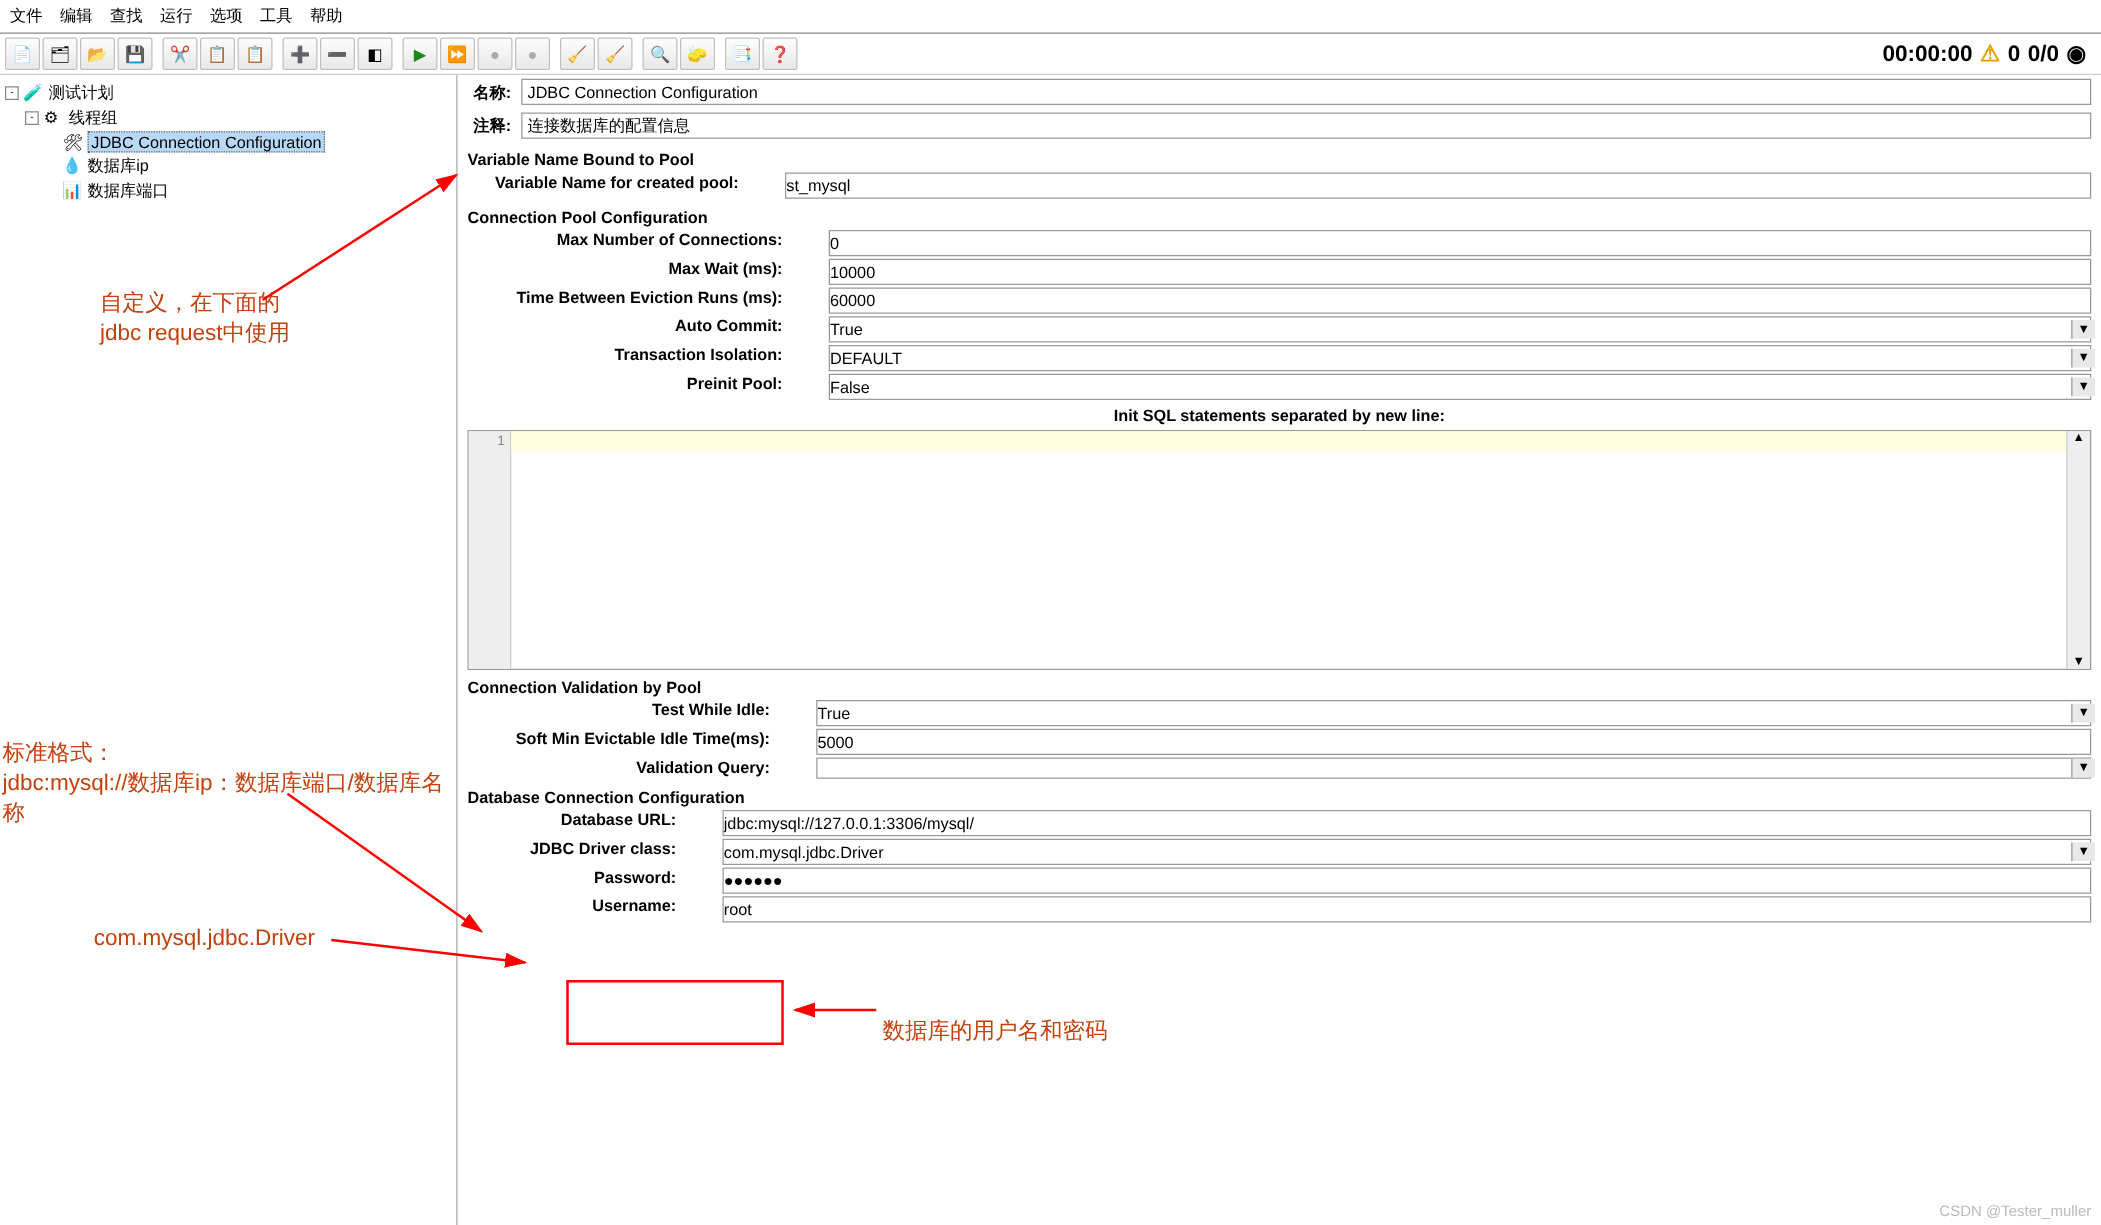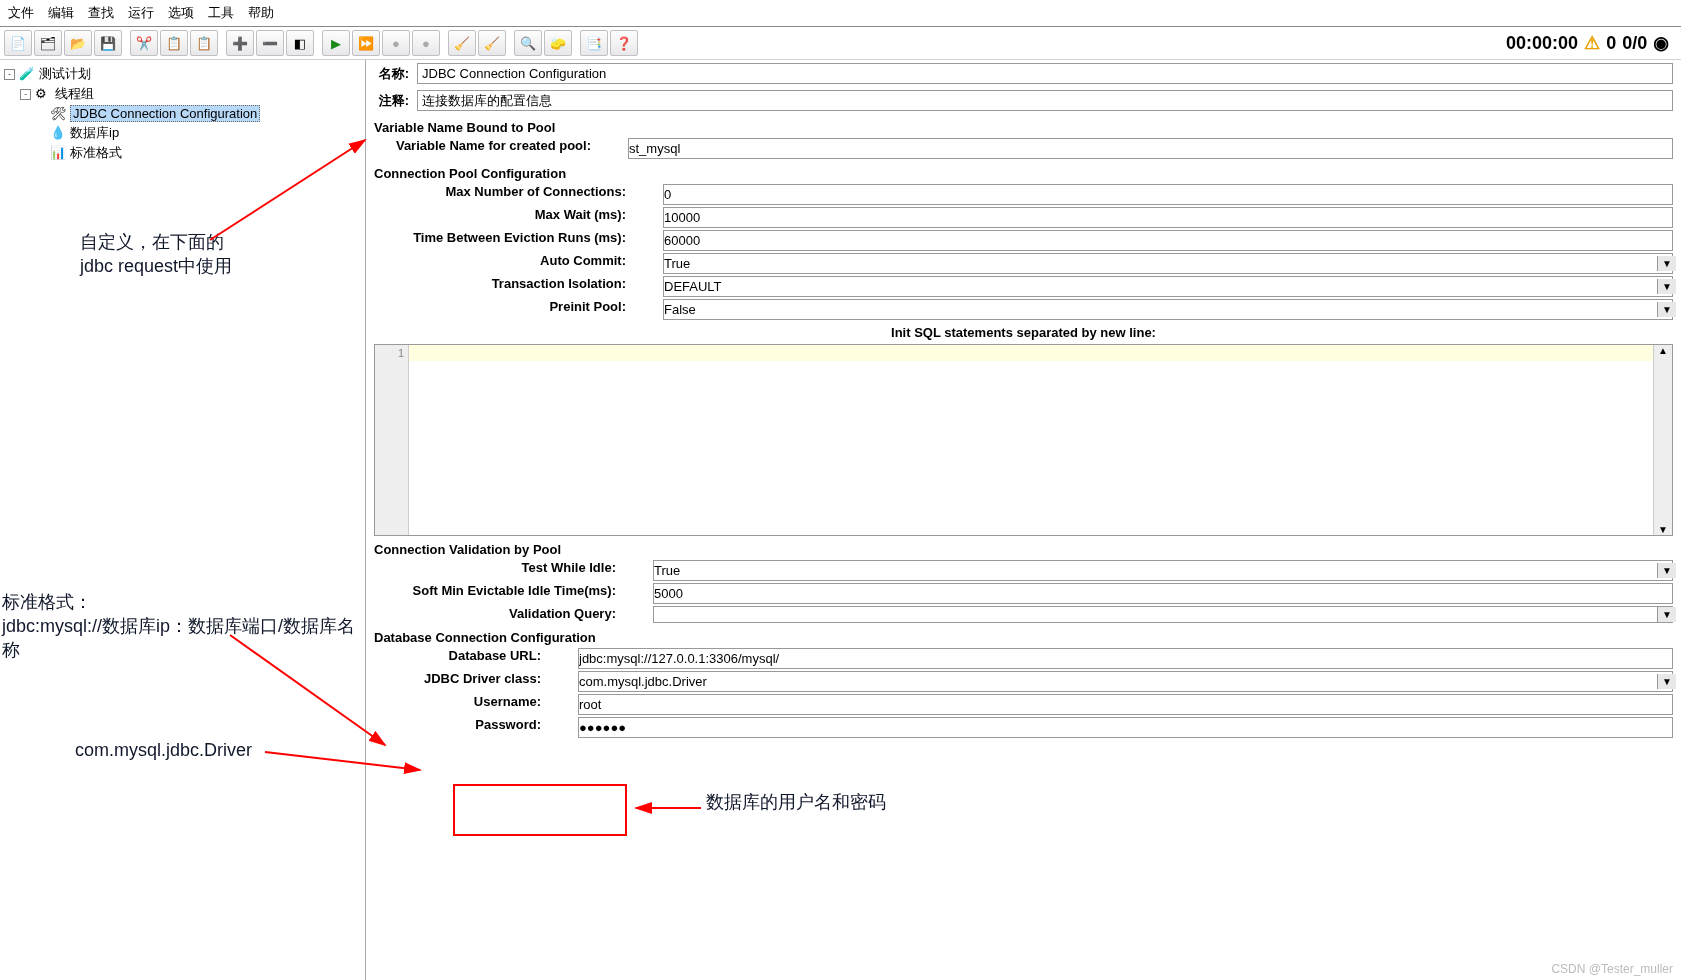--- a/index.html
+++ b/index.html
@@ -10,21 +10,21 @@
 .sep { width:6px; }
 .play { color:#1a8a1a; }
 .stop { color:#aaa; }
 .timer-area { margin-left:auto; display:flex; align-items:center; gap:6px; font-size:18px; font-weight:bold; padding-right:8px; }
 .main { display:flex; height:calc(100vh - 58px); }
 .tree-panel { width:365px; border-right:1px solid #aaa; position:relative; padding:4px 0; }
 .tree-node { display:flex; align-items:center; padding:1px 4px; cursor:pointer; font-size:13px; }
 .tree-node .handle { width:9px; height:9px; border:1px solid #888; margin-right:4px; font-size:8px; line-height:8px; text-align:center; }
 .tree-node .icon { width:16px; height:16px; margin-right:4px; display:inline-block; }
 .tree-node.selected span.label { background:#b8d8f8; border:1px dotted #666; padding:0 2px; }
-.annot { position:absolute; color:#0f172a; font-size:18px; font-family:"Microsoft YaHei",sans-serif; }
+.annot { position:absolute; color:#c2410c; font-size:18px; font-family:"Microsoft YaHei",sans-serif; }
 svg.arrow { position:absolute; pointer-events:none; }
 .form-panel { flex:1; overflow:auto; padding:0; position:relative; }
 .field-row { display:flex; align-items:center; border-bottom:0; padding:2px 8px; }
 .field-row .flabel { font-weight:bold; margin-right:8px; min-width:35px; text-align:right; }
 .field-row input[type=text] { flex:1; border:1px solid #999; padding:2px 4px; font-size:13px; background:#fff; margin:1px 0; }
 .section-title { font-weight:bold; padding:6px 8px 2px; font-size:13px; }
 .cfg-row { display:flex; align-items:flex-start; padding:1px 8px 1px 0;gap:33px; }
 .cfg-row .clabel { font-weight:bold; text-align:right; margin-right:4px; }
 .cfg-row input, .cfg-row .select { flex:1; border:1px solid #999; padding:2px 0; font-size:13px; background:#fff; margin:0; }
 .select { display:flex; justify-content:space-between; align-items:center; }
@@ -101,21 +101,21 @@
     <div class="tree-node selected" style="padding-left:50px">
       <span class="icon">🛠</span>
         <span class="label">JDBC Connection Configuration</span>
     </div>
     <div class="tree-node" style="padding-left:50px">
       <span class="icon">💧</span>
         <span class="label">数据库ip</span>
     </div>
     <div class="tree-node" style="padding-left:50px">
       <span class="icon">📊</span>
-        <span class="label">标准格式</span>
+        <span class="label">数据库端口</span>
     </div>
 
     <div class="annot" style="left:80px;top:170px">
       <div>自定义，在下面的</div>
         <div>jdbc request中使用</div>
     </div>
     <svg class="arrow" style="left:200px;top:70px" width="180" height="130">
         <defs>
           <marker id="ah1" markerWidth="10" markerHeight="10" refX="8" refY="3" orient="auto">
             <path d="M0,0 L0,6 L9,3 z" fill="red"></path>
@@ -226,29 +226,29 @@
         <input value="jdbc:mysql://127.0.0.1:3306/mysql/" style="">
       </div>
     <div class="cfg-row">
         <span class="clabel" style="width:175px">JDBC Driver class:</span>
         <div class="select">
           <span>com.mysql.jdbc.Driver</span>
           <span class="dd">▼</span>
         </div>
       </div>
     <div class="cfg-row">
+        <span class="clabel" style="width:175px">Password:</span>
+        <input value="●●●●●●" style="">
+      </div>
+    <div class="cfg-row">
         <span class="clabel" style="width:175px">Username:</span>
         <input value="root" style="">
-      </div>
-    <div class="cfg-row">
-        <span class="clabel" style="width:175px">Password:</span>
-        <input value="●●●●●●" style="">
       </div>
 
     <div class="red-box" style="left:87px;top:724px;width:170px;height:48px"></div>
     <svg class="arrow" style="left:265px;top:738px" width="75" height="20">
         <line x1="70" y1="10" x2="5" y2="10" stroke="red" stroke-width="2" marker-end="url(#ah1)"></line>
       </svg>
-    <div class="annot" style="left:340px;top:730px">数据库的用户名和密码</div>
+    <div class="annot" style="left:340px;top:752px">数据库的用户名和密码</div>
   </div>
 </div>
 
 <div class="watermark">CSDN @Tester_muller</div>
 
 </body></html>

